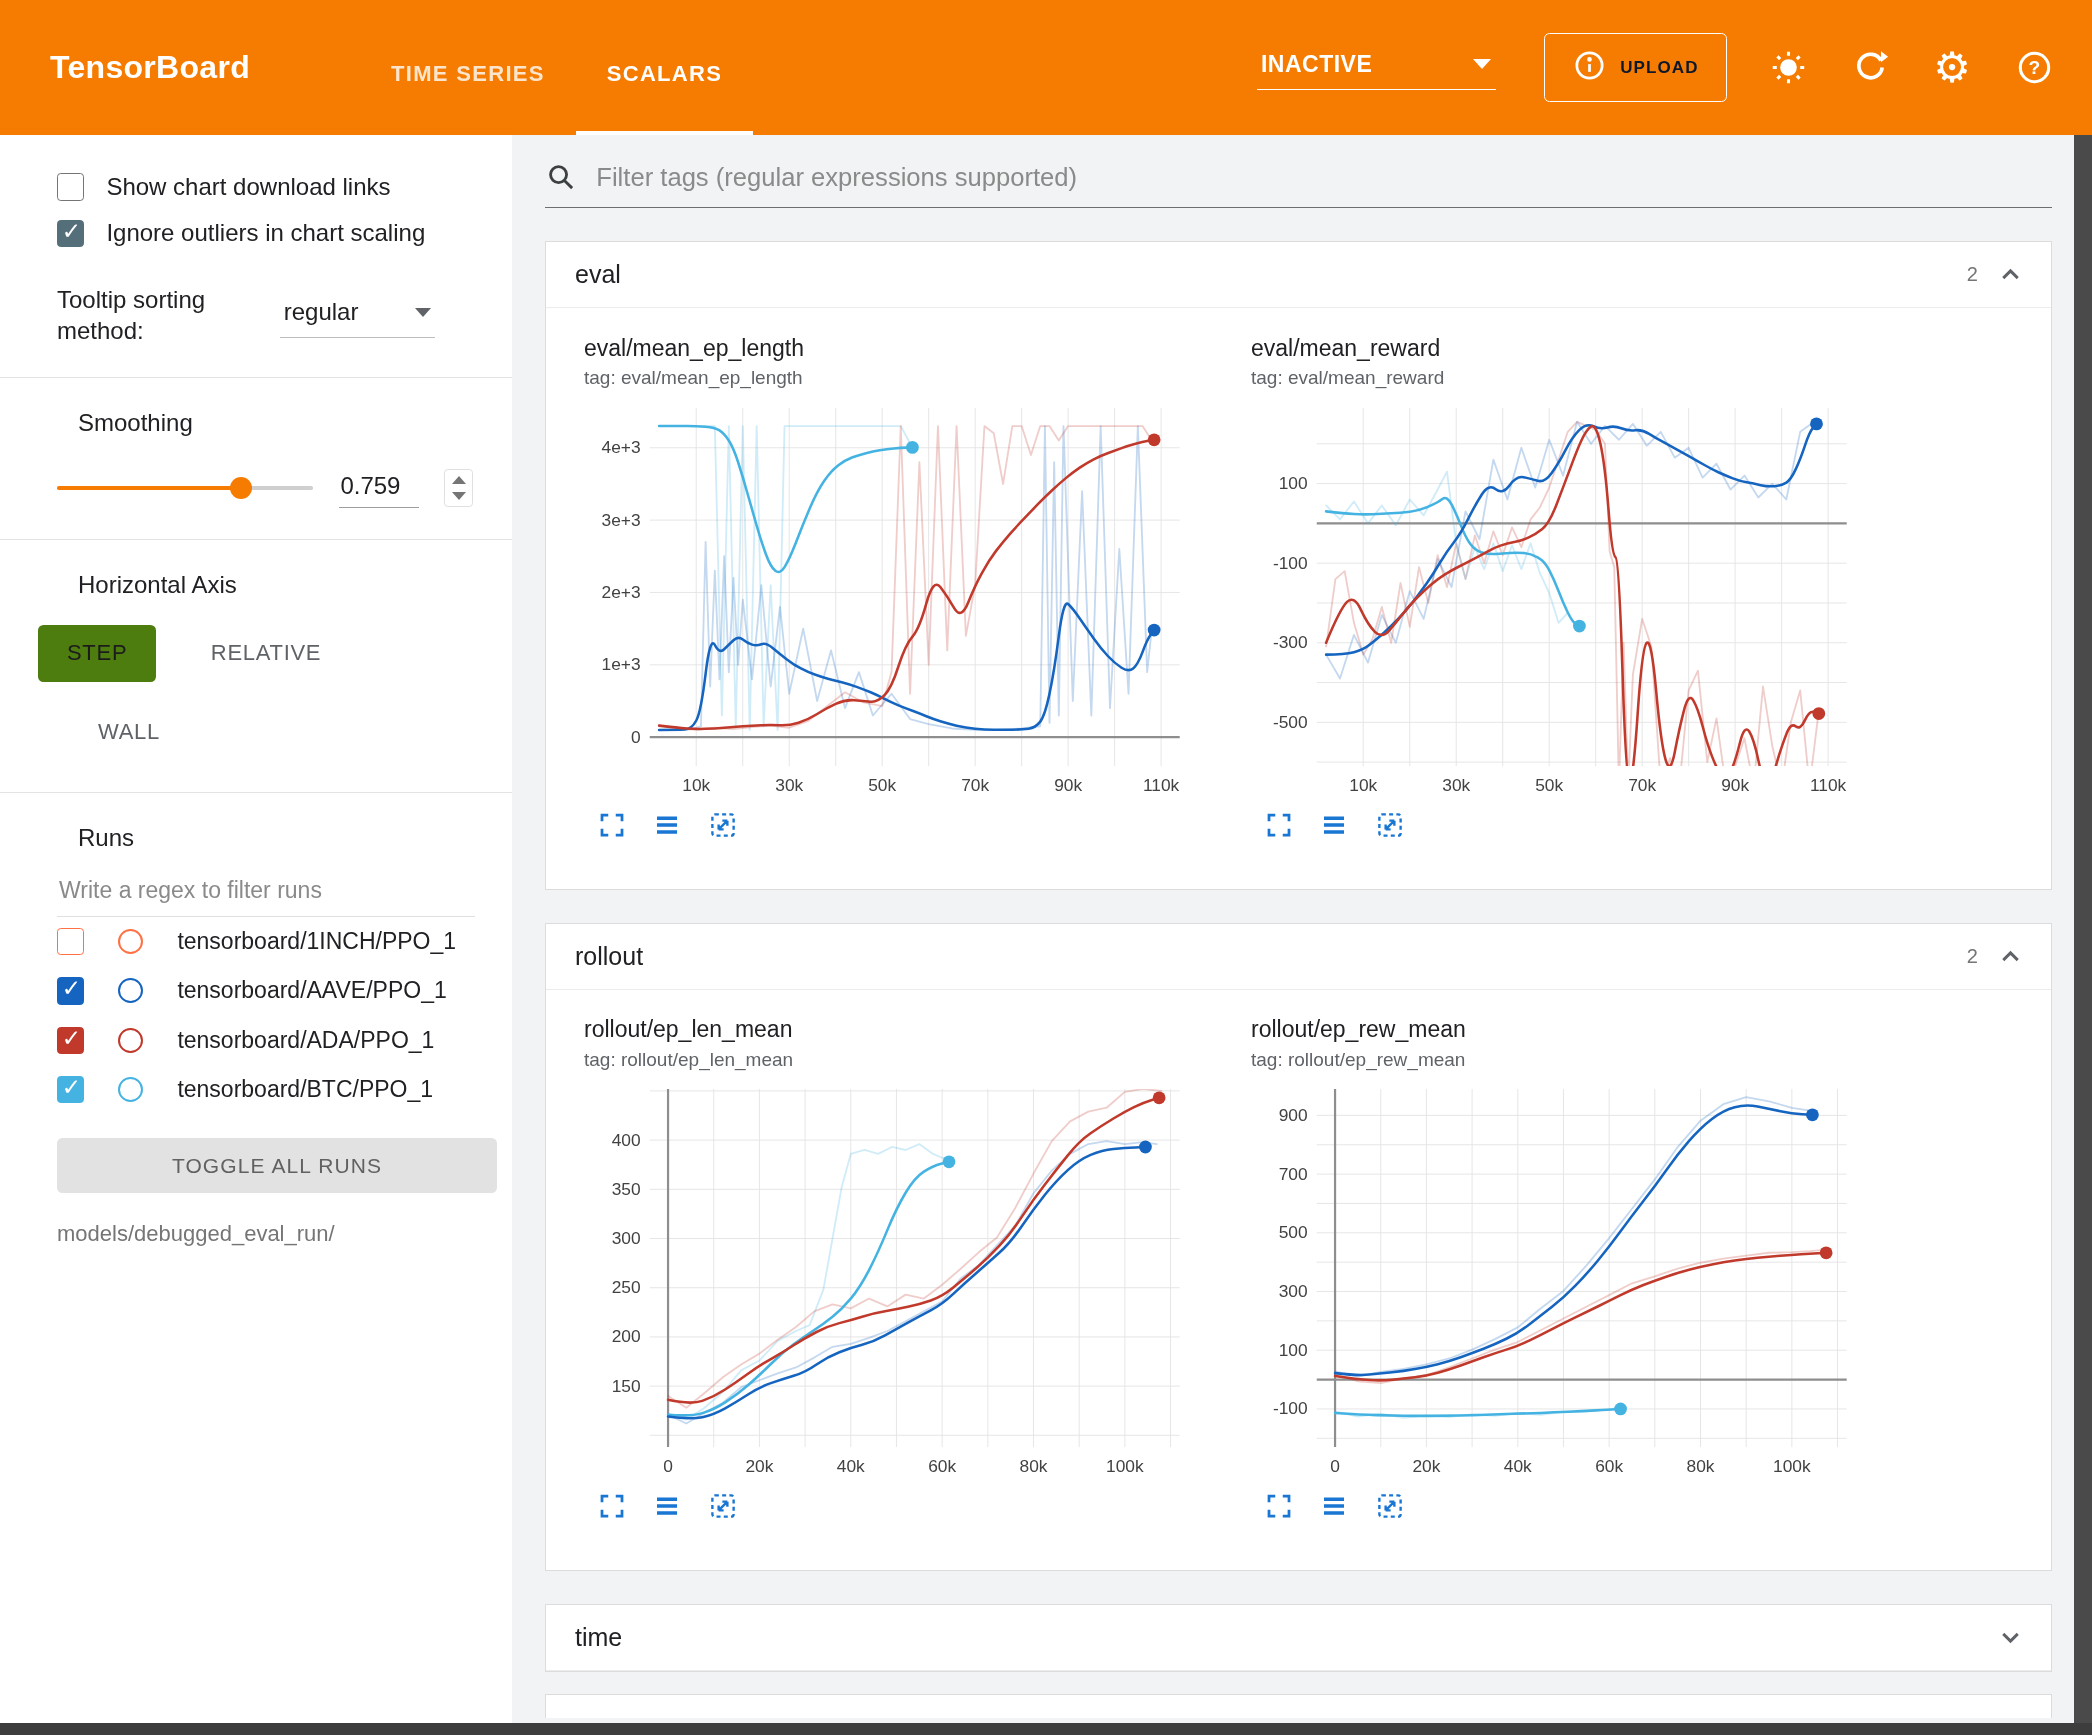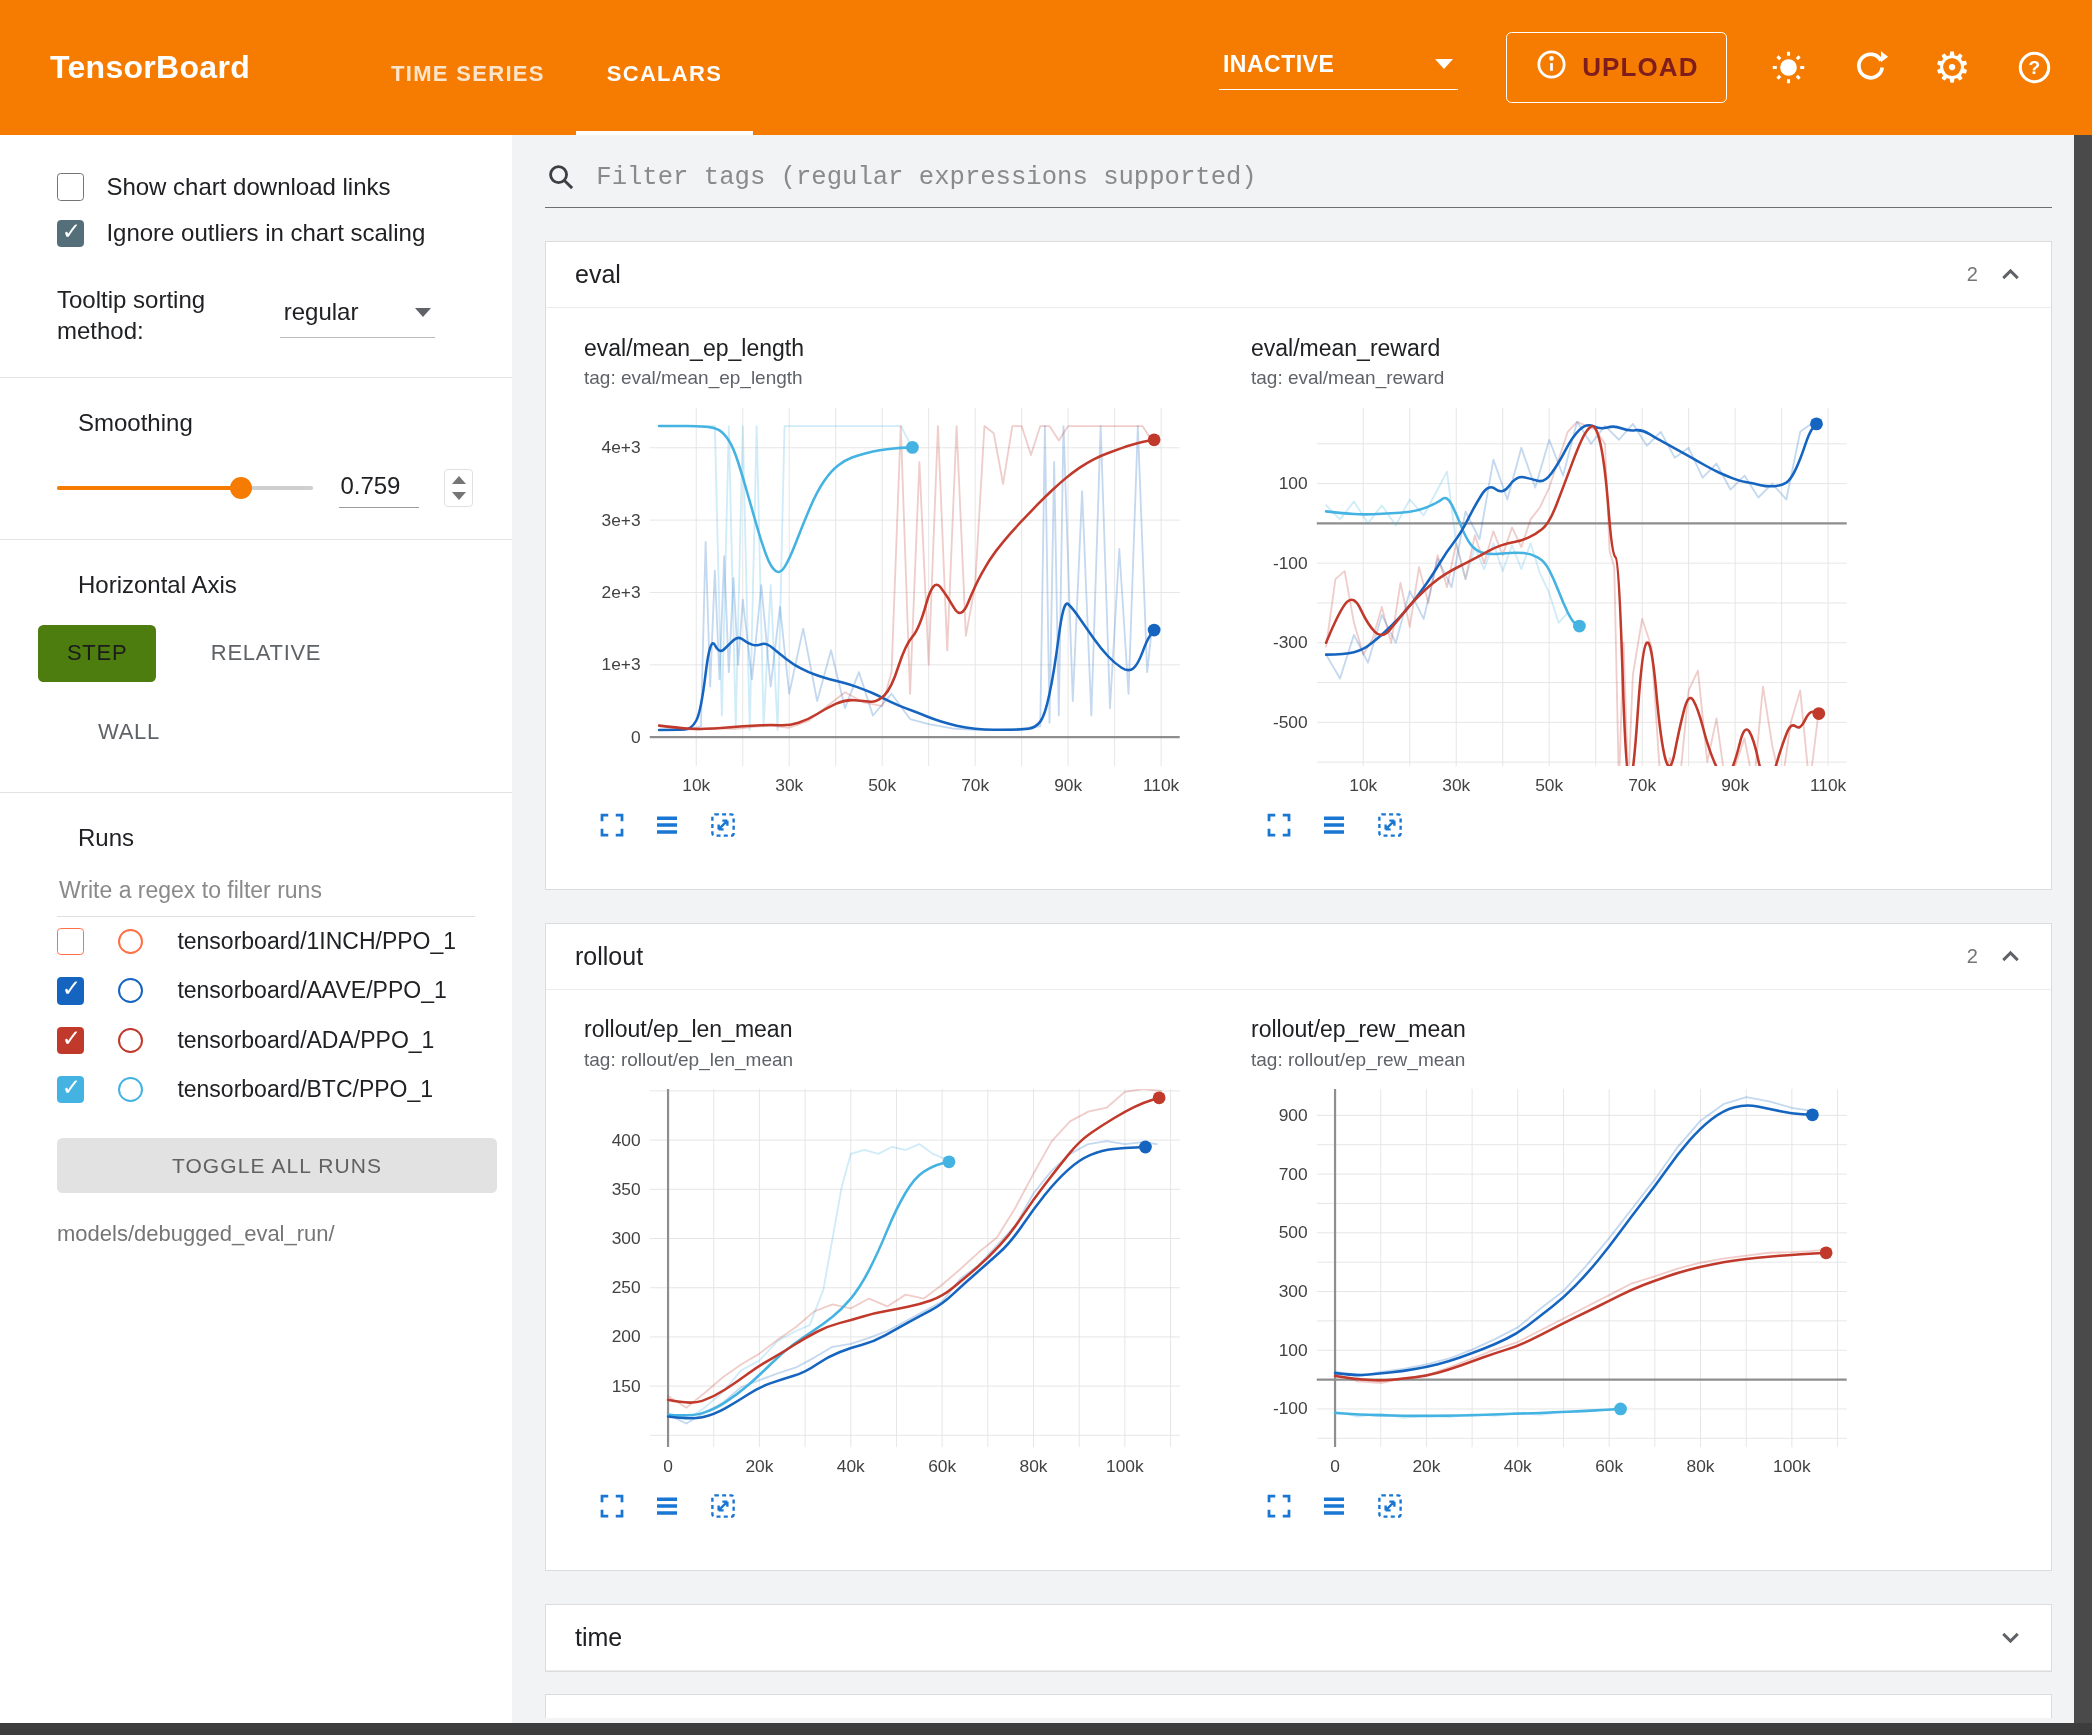--- a/index.html
+++ b/index.html
@@ -15,21 +15,21 @@
   .tab{display:flex;align-items:center;padding:0 31px;color:rgba(255,255,255,.8);font-size:22px;
        letter-spacing:1.3px;font-weight:bold;border-bottom:4.6px solid transparent;cursor:pointer;margin-top:17px;}
   .tab.active{color:#fff;border-bottom-color:#fff;}
   .topbar-right{margin-left:auto;display:flex;align-items:center;margin-right:37px;}
   .status-dropdown{color:#fff;font-size:23px;font-weight:bold;letter-spacing:0.5px;
        border-bottom:1.8px solid #fff;padding:5.5px 5.5px 11px 3.7px;width:239px;display:flex;
        align-items:center;justify-content:space-between;cursor:pointer;}
   .caret-down{width:0;height:0;border-left:9.1px solid transparent;border-right:9.1px solid transparent;
        border-top:10px solid #fff;}
   .upload-btn{margin-left:48px;display:flex;align-items:center;gap:14.6px;background:transparent;
-       border:1.8px solid #fff;border-radius:5.5px;color:#7f1d1d;font-size:26px;font-weight:bold;
+       border:1.8px solid #fff;border-radius:5.5px;color:#0f172a;font-size:17px;font-weight:bold;
        letter-spacing:1.1px;padding:14.6px 27.4px;font-family:inherit;cursor:pointer;}
   .hicon{margin-left:40px;width:42px;height:42px;display:flex;align-items:center;
        justify-content:center;cursor:pointer;}
   .hicon svg{width:37px;height:37px;}
   .gear-glyph{font-size:42px;line-height:42px;color:#fff;font-family:"DejaVu Sans",sans-serif;}
 
   
   .sidebar{position:absolute;top:135px;left:0;width:512px;bottom:12px;background:#fff;
        overflow:hidden;z-index:2;padding-top:29px;white-space:nowrap;}
   .check-row{display:flex;align-items:center;gap:22px;padding:9.1px 12.8px 9.1px 57px;
@@ -79,21 +79,21 @@
        cursor:pointer;}
   .runs-footer{margin:27.4px 0 0 57px;font-size:22px;color:#757575;}
 
   
   .main{position:absolute;top:135px;left:512px;right:18.3px;bottom:12px;background:#f1f3f4;
        overflow:hidden;padding:0 22px 0 33px;}
   .filter-bar{display:flex;align-items:center;gap:18.3px;margin-top:25.6px;margin-bottom:27.4px;
        border-bottom:1.8px solid #6f6f6f;padding-bottom:12.8px;}
   .filter-bar svg{width:31px;height:31px;flex:none;}
   .filter-input{flex:1;border:none;outline:none;background:transparent;font-size:25.6px;
-       color:#202124;font-family:Liberation Mono, monospace;}
+       color:#202124;font-family:Liberation Sans, sans-serif;}
   .card{background:#fff;border:0.9px solid #dcdcdc;margin-top:33px;}
   .card:first-of-type{margin-top:33px;}
   .card-header{height:66px;display:flex;align-items:center;padding:0 25.6px 0 29px;
        border-bottom:0.9px solid #ececec;cursor:pointer;}
   .card-title{font-size:25px;color:#202124;}
   .card-count{margin-left:auto;font-size:20px;color:#757575;margin-right:18.3px;}
   .chev{width:29px;height:29px;flex:none;}
   .chart-row{display:flex;gap:64px;padding:25.6px 18.3px 46px 38px;}
   .chart-widget{width:603px;}
   .chart-title{font-size:23px;color:#202124;line-height:28px;}

